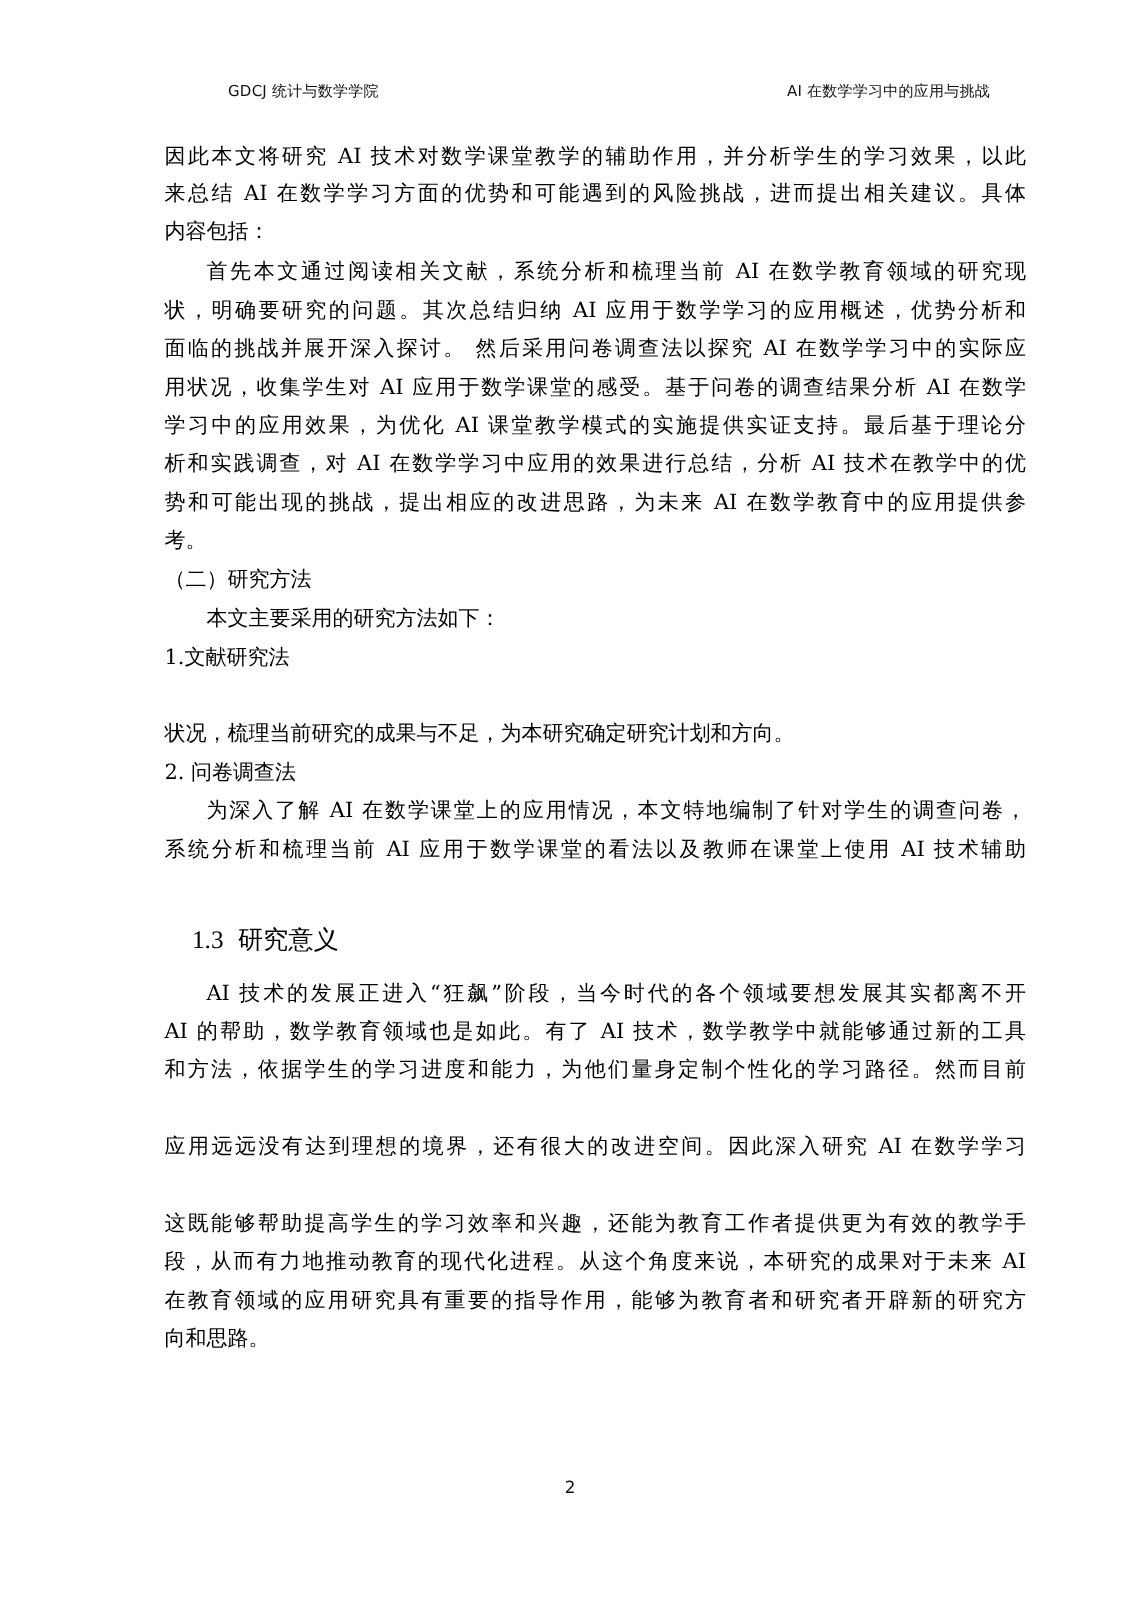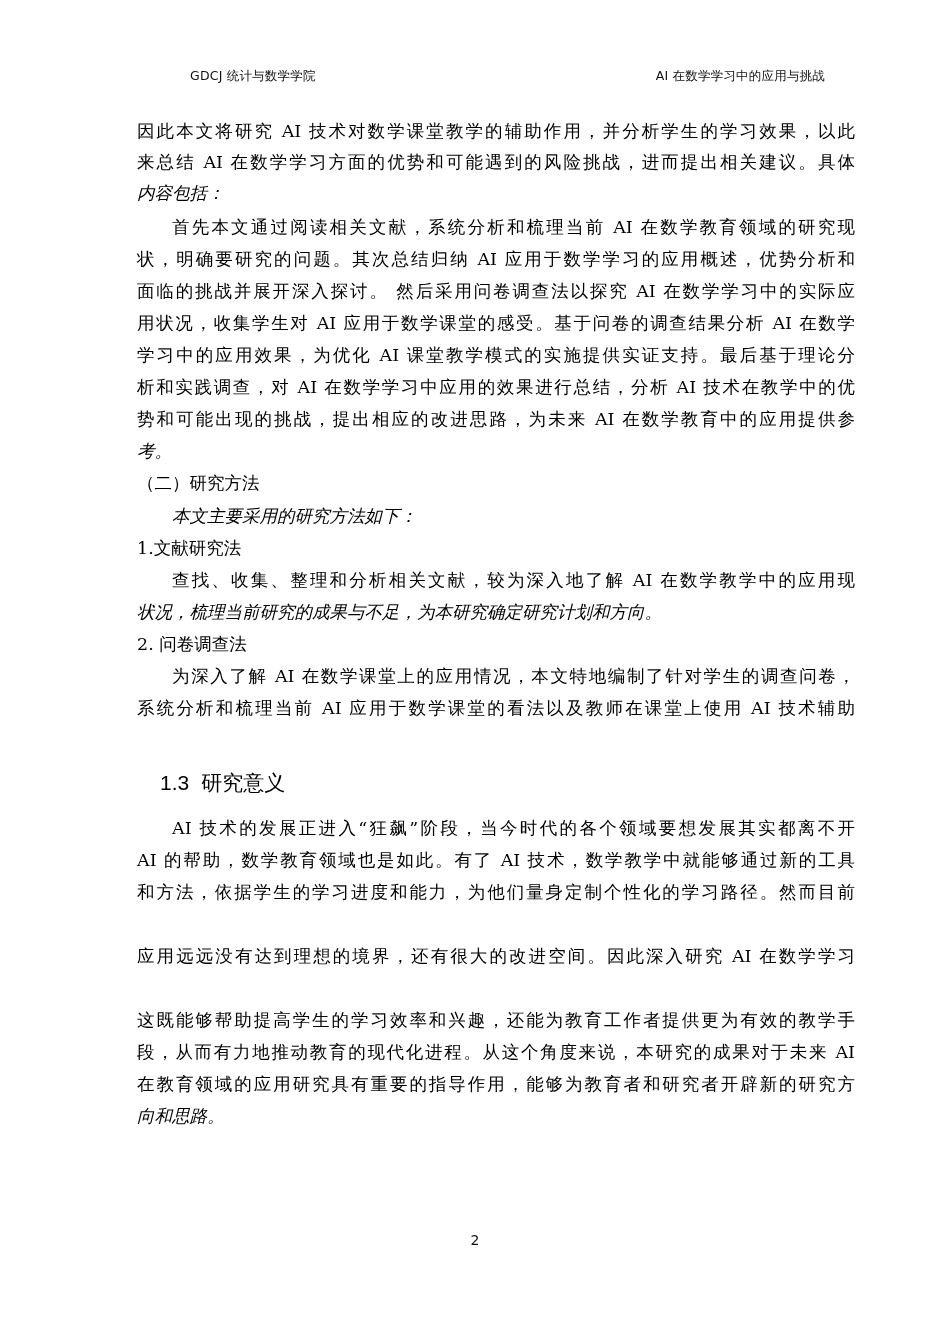--- a/index.html
+++ b/index.html
@@ -5,26 +5,26 @@
   html, body { margin: 0; padding: 0; background: #ffffff; }
   body { width: 950px; height: 1344px; position: relative; overflow: hidden;
          font-family: "DejaVu Serif", "Liberation Serif", serif; color: #000; }
   .page { position: absolute; left: 0; top: 0; width: 950px; height: 1143px; background: #fff; }
   .header { position: absolute; top: 68px; font-family: "DejaVu Sans", "Liberation Sans", sans-serif;
             font-size: 12.5px; color: #111; letter-spacing: 0.2px; }
   .header-left { left: 190px; }
   .header-right { right: 125px; }
   .line { position: absolute; left: 137px; width: 718px; font-size: 17.5px; line-height: 22px;
           white-space: nowrap; color: #000; text-align: justify; text-align-last: justify; }
-  .line.last { text-align-last: left; font-style: italic; }
+  .line.last { text-align-last: left; }
   .line.indent { left: 172px; width: 683px; }
   .heading-sub { position: absolute; left: 137px; font-size: 17.5px; line-height: 22px; white-space: nowrap; }
   .section-title { position: absolute; left: 160px; top: 770px; font-size: 21px; line-height: 26px;
                    white-space: nowrap; font-family: "DejaVu Sans", "Liberation Sans", sans-serif; }
-  .section-title .num { font-family: Liberation Sans, sans-serif; margin-right: 12px; margin-top: 15px; }
+  .section-title .num { font-family: Liberation Serif, serif; margin-right: 12px; margin-top: 15px; }
   .page-number { position: absolute; top: 1232px; left: 0; width: 100%; text-align: center;
                  font-family: "DejaVu Sans", "Liberation Sans", sans-serif; font-size: 14px; color: #111; }
 </style>
 </head>
 <body>
 
 <div class="page">
 
   <div class="header header-left">GDCJ 统计与数学学院</div>
   <div class="header header-right">AI 在数学学习中的应用与挑战</div>
@@ -41,21 +41,20 @@
   <div class="line" style="top:344px">学习中的应用效果，为优化 AI 课堂教学模式的实施提供实证支持。最后基于理论分</div>
   <div class="line" style="top:408px">势和可能出现的挑战，提出相应的改进思路，为未来 AI 在数学教育中的应用提供参</div>
   <div class="line last" style="top:440px">考。</div>
 
   <div class="heading-sub" style="top:472px">（二）研究方法</div>
 
   <div class="line indent last" style="top:505px">本文主要采用的研究方法如下：</div>
 
   <div class="heading-sub" style="top:537px">1.文献研究法</div>
 
-  <div class="line indent" style="top:569px">查找、收集、整理和分析相关文献，较为深入地了解 AI 在数学教学中的应用现</div>
   <div class="line last" style="top:601px">状况，梳理当前研究的成果与不足，为本研究确定研究计划和方向。</div>
 
   <div class="heading-sub" style="top:633px">2. 问卷调查法</div>
 
   <div class="line indent" style="top:665px">为深入了解 AI 在数学课堂上的应用情况，本文特地编制了针对学生的调查问卷，</div>
   <div class="line" style="top:697px">系统分析和梳理当前 AI 应用于数学课堂的看法以及教师在课堂上使用 AI 技术辅助</div>
 
   <div class="section-title">
     <span class="num">1.3</span><span>研究意义</span>
   </div>

